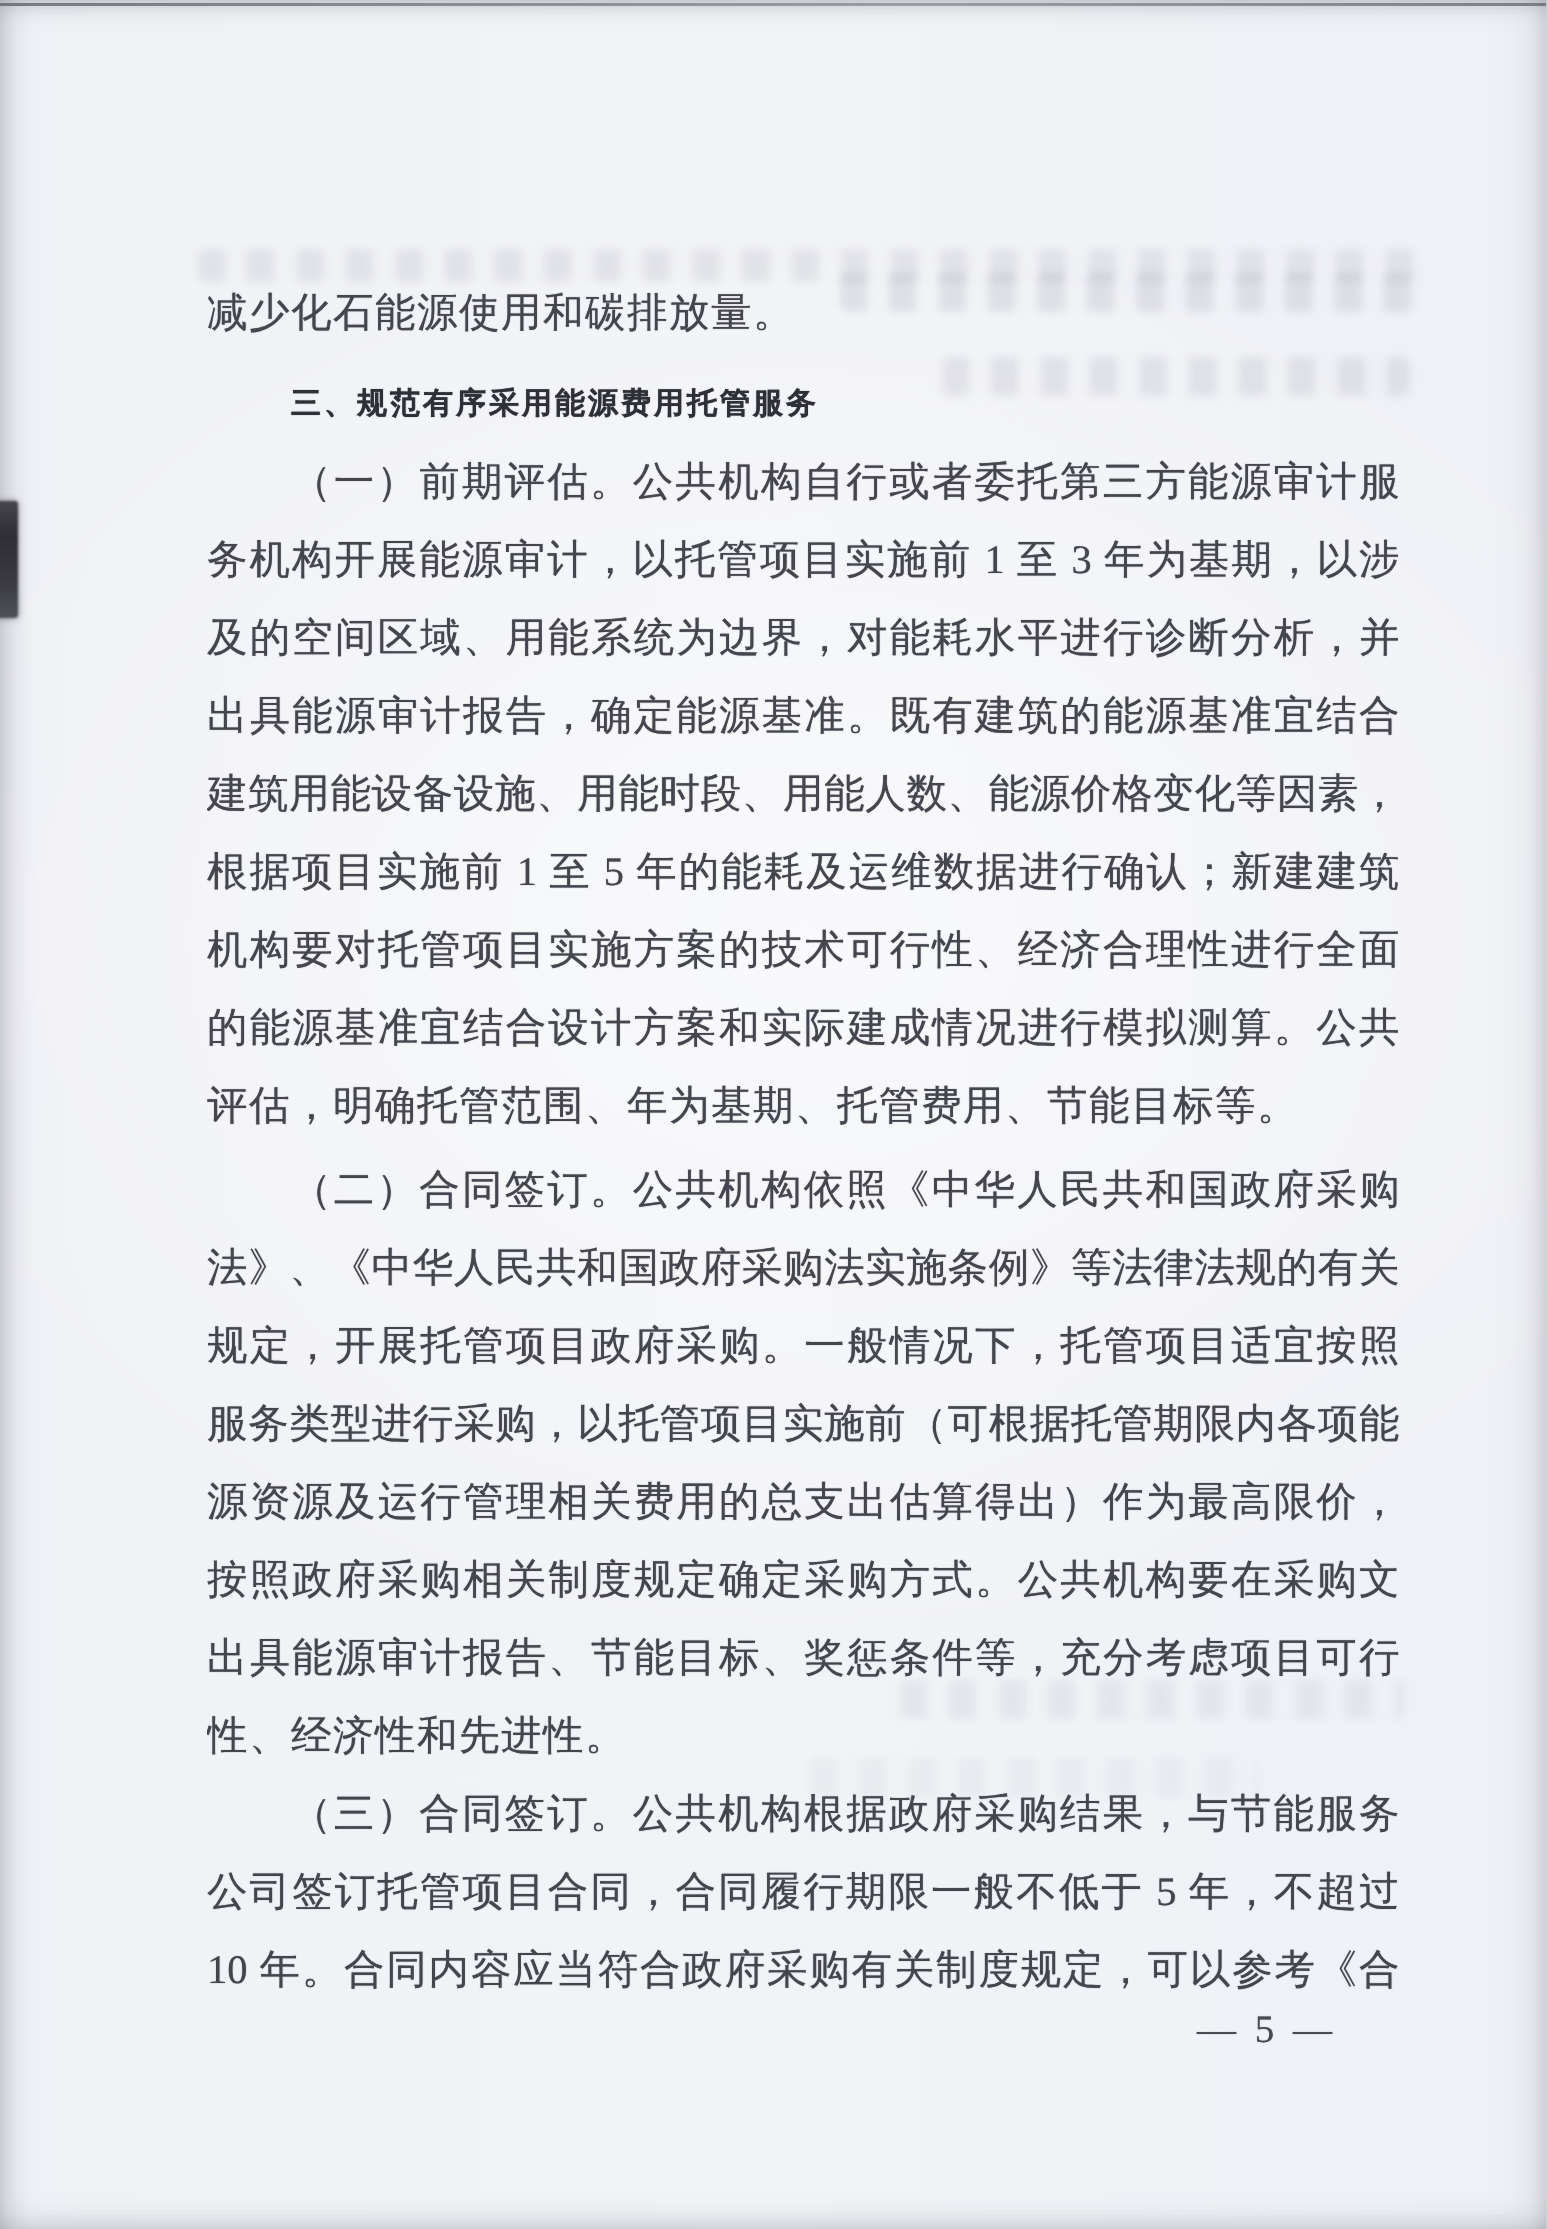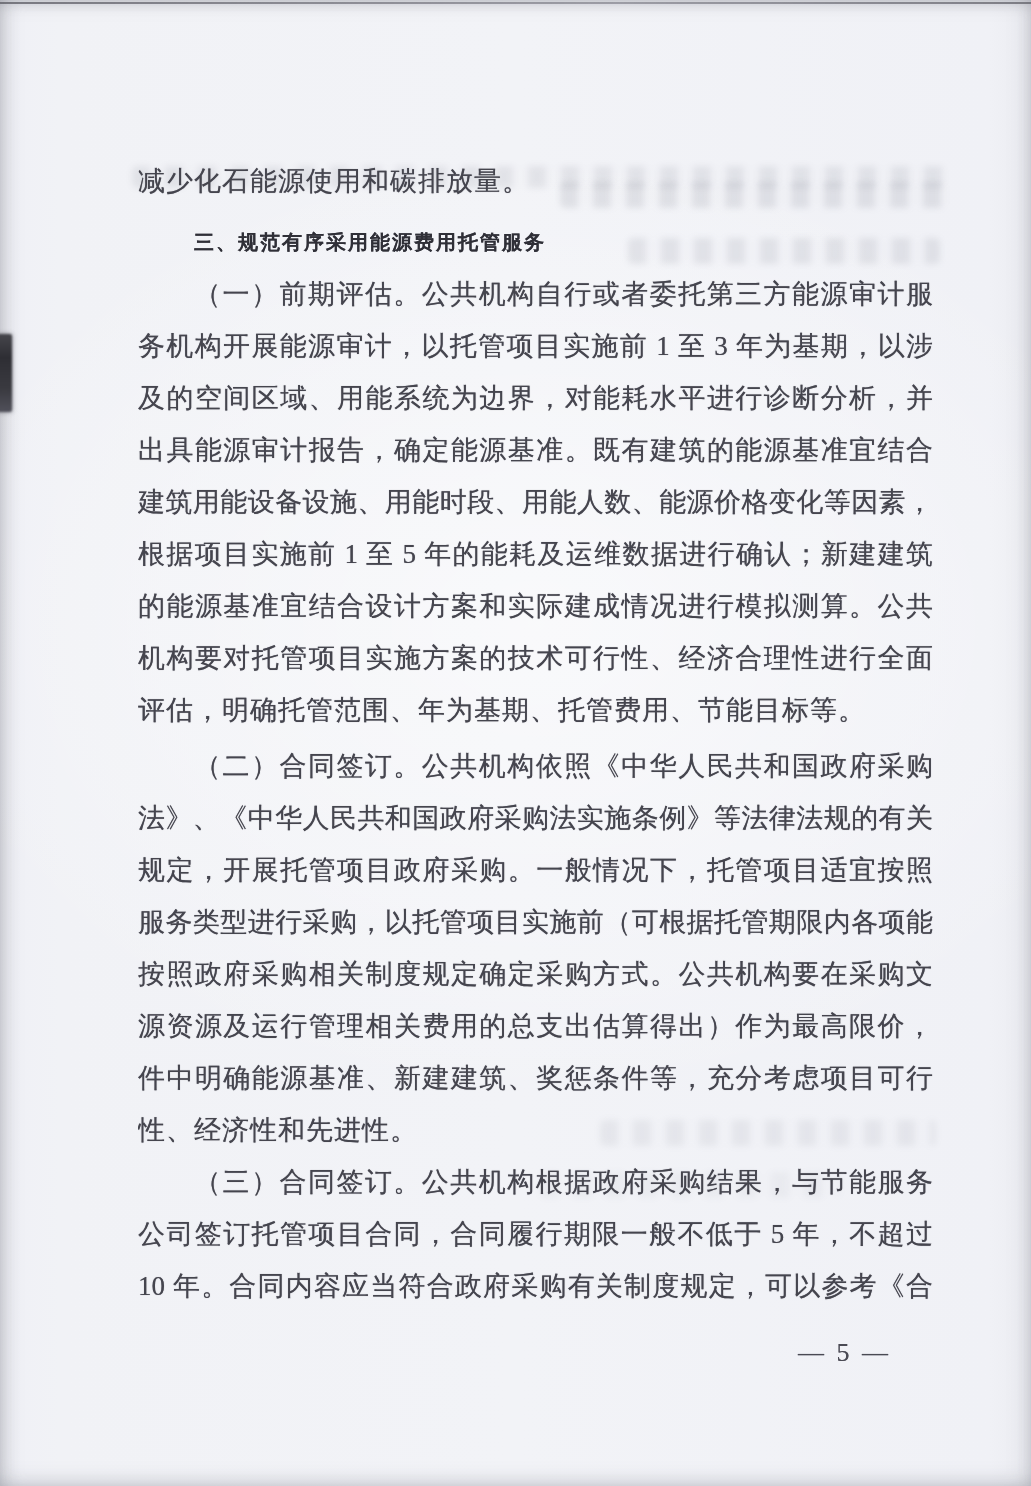--- a/index.html
+++ b/index.html
@@ -24,21 +24,21 @@
     background: linear-gradient(90deg, rgba(90,90,98,0.75), rgba(110,110,120,0.55) 60%, rgba(90,90,98,0.7));
     filter: blur(0.4px);
   }
   .binding-mark {
     position: absolute; left: -3px; top: 334px; width: 15px; height: 78px;
     background: linear-gradient(180deg, #46464c, #2e2e34 30%, #3a3a40 70%, #50505a);
     border-radius: 2px;
     filter: blur(0.8px);
     box-shadow: 0 0 4px rgba(60,60,70,0.6);
   }
-  .content { position: absolute; left: 138px; top: 155px; width: 795px; }
+  .content { position: absolute; left: 138px; top: 182px; width: 795px; }
   .line {
     height: 52px;
     line-height: 52px;
     font-size: 27px;
     color: #45454e;
     letter-spacing: 1px;
     white-space: nowrap;
     overflow: hidden;
     text-shadow: 0 0 0.7px rgba(70,70,82,0.75);
   }
@@ -92,30 +92,30 @@
 
   <div class="content">
     <div class="line">减少化石能源使用和碳排放量。</div>
     <div class="line heading indent">三、规范有序采用能源费用托管服务</div>
     <div class="line justify indent">（一）前期评估。公共机构自行或者委托第三方能源审计服</div>
     <div class="line justify">务机构开展能源审计，以托管项目实施前 1 至 3 年为基期，以涉</div>
     <div class="line justify">及的空间区域、用能系统为边界，对能耗水平进行诊断分析，并</div>
     <div class="line justify">出具能源审计报告，确定能源基准。既有建筑的能源基准宜结合</div>
     <div class="line justify">建筑用能设备设施、用能时段、用能人数、能源价格变化等因素，</div>
     <div class="line justify">根据项目实施前 1 至 5 年的能耗及运维数据进行确认；新建建筑</div>
+    <div class="line justify">机构要对托管项目实施方案的技术可行性、经济合理性进行全面</div>
     <div class="line justify">的能源基准宜结合设计方案和实际建成情况进行模拟测算。公共</div>
-    <div class="line justify">机构要对托管项目实施方案的技术可行性、经济合理性进行全面</div>
     <div class="line">评估，明确托管范围、年为基期、托管费用、节能目标等。</div>
     <div class="line justify indent para-gap">（二）合同签订。公共机构依照《中华人民共和国政府采购</div>
     <div class="line justify">法》、《中华人民共和国政府采购法实施条例》等法律法规的有关</div>
     <div class="line justify">规定，开展托管项目政府采购。一般情况下，托管项目适宜按照</div>
     <div class="line justify">服务类型进行采购，以托管项目实施前（可根据托管期限内各项能</div>
+    <div class="line justify">源资源及运行管理相关费用的总支出估算得出）作为最高限价，</div>
     <div class="line justify">按照政府采购相关制度规定确定采购方式。公共机构要在采购文</div>
-    <div class="line justify">源资源及运行管理相关费用的总支出估算得出）作为最高限价，</div>
-    <div class="line justify">件中明确能源基准、新建建筑、奖惩条件等，充分考虑项目可行</div>
+    <div class="line justify">出具能源审计报告、节能目标、奖惩条件等，充分考虑项目可行</div>
     <div class="line">性、经济性和先进性。</div>
     <div class="line justify indent">（三）合同签订。公共机构根据政府采购结果，与节能服务</div>
     <div class="line justify">公司签订托管项目合同，合同履行期限一般不低于 5 年，不超过</div>
     <div class="line justify">10 年。合同内容应当符合政府采购有关制度规定，可以参考《合</div>
   </div>
 
   <div class="footer">— 5 —</div>
 
 </div>
 

